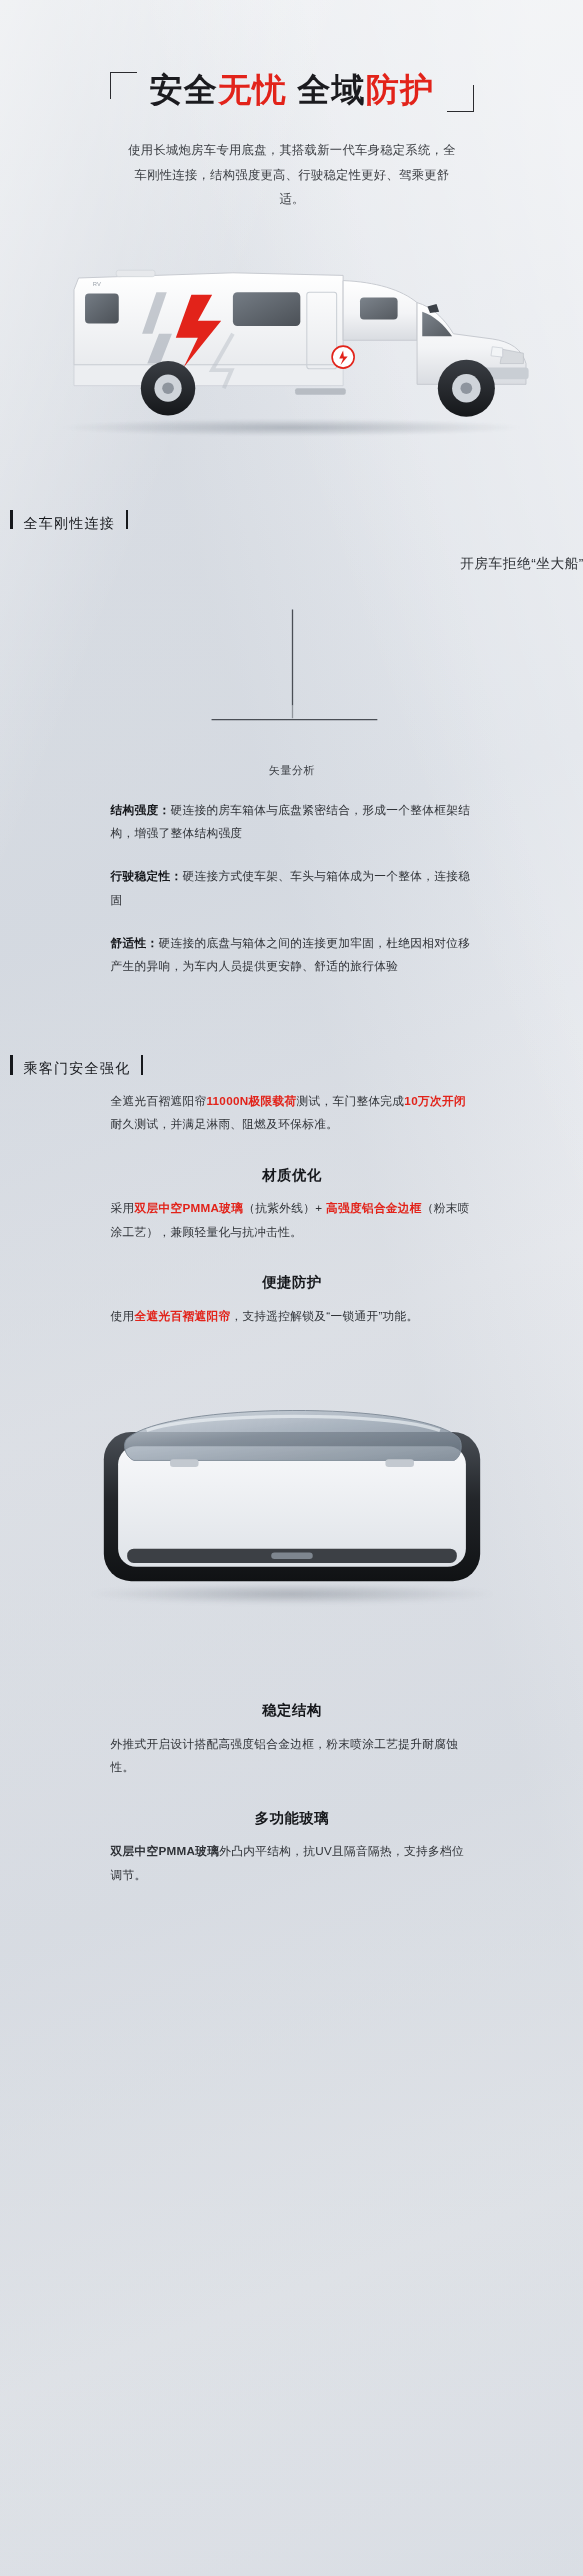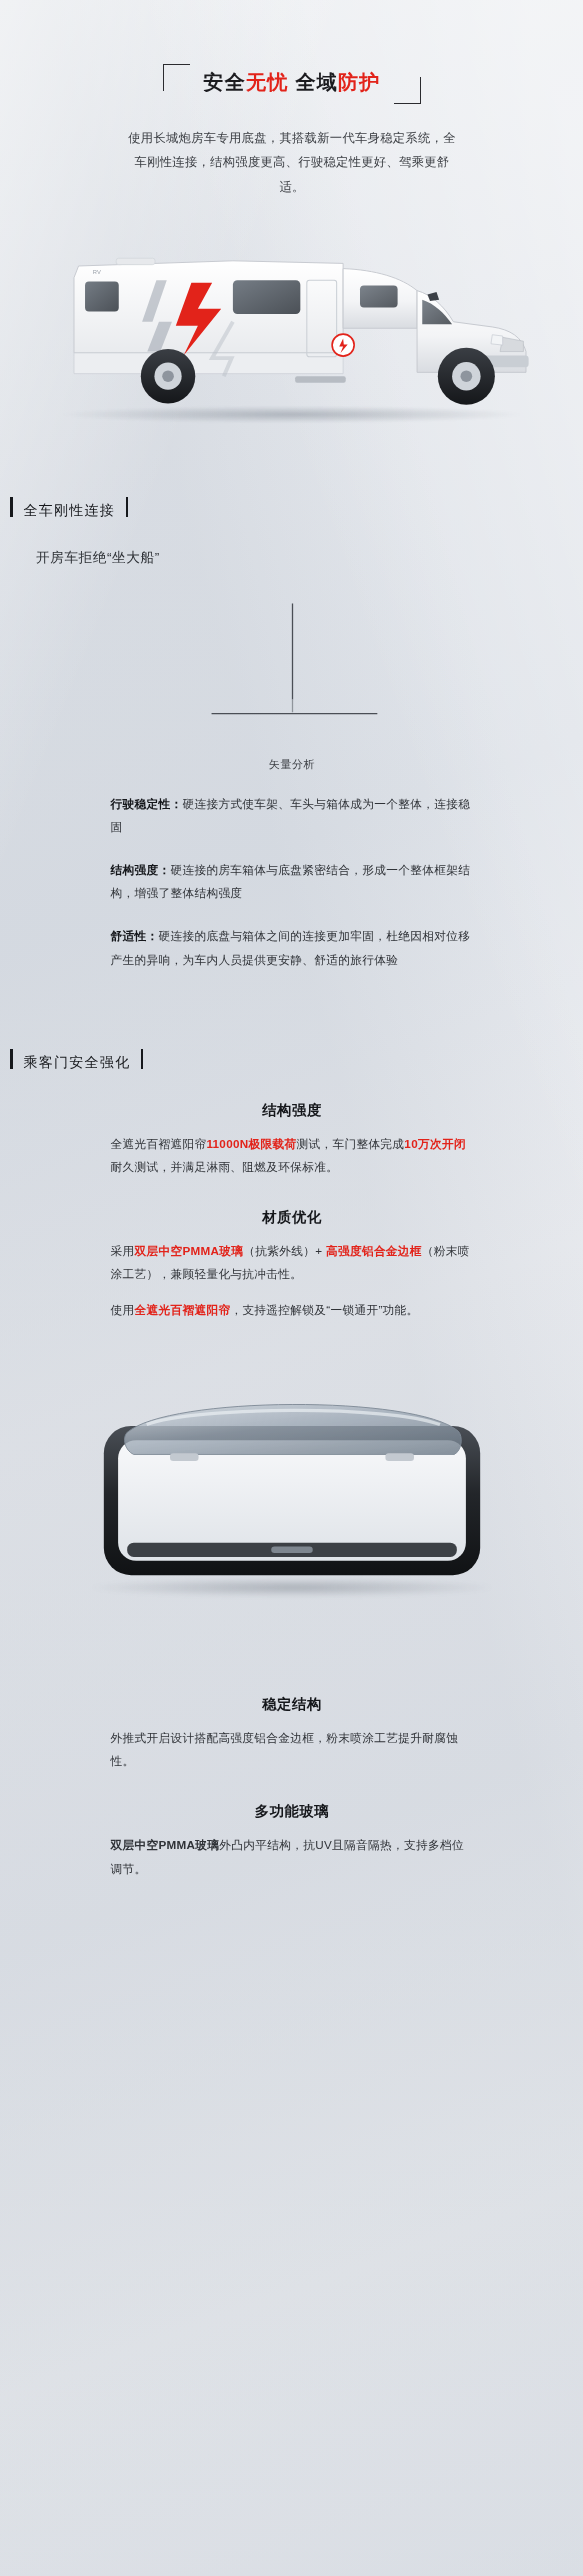--- a/index.html
+++ b/index.html
@@ -32,21 +32,21 @@
   .wrap {
     position: relative;
     z-index: 2;
   }
 
   
   .hero-title {
     margin: 0;
     padding: 70px 0 0 0;
     text-align: center;
-    font-size: 20px;
+    font-size: 33px;
     font-weight: bold;
     letter-spacing: 1.3px;
     color: #1b1b1f;
     line-height: 1.2;
   }
   .hero-title .accent {
     color: #e2231a;
   }
   .hero-bracket-l, .hero-bracket-r {
     display: inline-block;
@@ -111,24 +111,24 @@
   }
   .sec-head .bar {
     display: inline-block;
     width: 2.6px;
     height: 19.5px;
     background: #16181c;
     vertical-align: -1.9px;
     margin: 0 10.4px;
   }
   .sec-sub {
-    text-align: left;
+    text-align: right;
     font-size: 13.6px;
     color: #2d3035;
-    margin-top: 30px;
+    margin-top: 24px;
     letter-spacing: 0.6px;
     padding-left: 36px;
   }
 
   
   .vector-box {
     margin: 30px auto 0 auto;
     width: 279px;
     height: 136px;
     position: relative;
@@ -292,45 +292,45 @@
     <div class="vector-box">
       <svg viewBox="0 0 430 210" width="279" height="136">
         <line x1="215" y1="10" x2="215" y2="158" stroke="#4a4e55" stroke-width="2"></line>
         <line x1="90" y1="180" x2="346" y2="180" stroke="#4a4e55" stroke-width="2"></line>
         <line x1="215" y1="158" x2="215" y2="178" stroke="#4a4e55" stroke-width="2" opacity="0.5"></line>
       </svg>
     </div>
     <div class="vector-caption">矢量分析</div>
 
     <div class="para">
+      <b>结构强度：</b><span>硬连接的房车箱体与底盘紧密结合，形成一个整体框架结构，增强了整体结构强度</span>
+    </div>
+    <div class="para">
       <b>行驶稳定性：</b><span>硬连接方式使车架、车头与箱体成为一个整体，连接稳固</span>
-    </div>
-    <div class="para">
-      <b>结构强度：</b><span>硬连接的房车箱体与底盘紧密结合，形成一个整体框架结构，增强了整体结构强度</span>
     </div>
     <div class="para">
       <b>舒适性：</b><span>硬连接的底盘与箱体之间的连接更加牢固，杜绝因相对位移产生的异响，为车内人员提供更安静、舒适的旅行体验</span>
     </div>
 
     <div class="spacer-120"></div>
 
     <div class="sec-head">
       <span class="bar"></span><span>乘客门安全强化</span><span class="bar"></span>
     </div>
 
-    <div class="feat-title">结构强度</div>
     <div class="feat-body">
       <span>全遮光百褶遮阳帘</span><span class="hl">11000N极限载荷</span><span>测试，车门整体完成</span><span class="hl">10万次开闭</span><span>耐久测试，并满足淋雨、阻燃及环保标准。</span>
     </div>
 
     <div class="feat-title">材质优化</div>
     <div class="feat-body">
       <span>采用</span><span class="hl">双层中空PMMA玻璃</span><span>（抗紫外线）+ </span><span class="hl">高强度铝合金边框</span><span>（粉末喷涂工艺），兼顾轻量化与抗冲击性。</span>
     </div>
 
+    <div class="feat-title">便捷防护</div>
     <div class="feat-body">
       <span>使用</span><span class="hl">全遮光百褶遮阳帘</span><span>，支持遥控解锁及“一锁通开”功能。</span>
     </div>
 
     <div class="window-stage">
       <div class="window-shadow"></div>
       <svg viewBox="0 0 900 400" width="584" height="260">
         <defs>
           <linearGradient id="frameG" x1="0" y1="0" x2="0" y2="1">
             <stop offset="0%" stop-color="#4a4f56"></stop>

